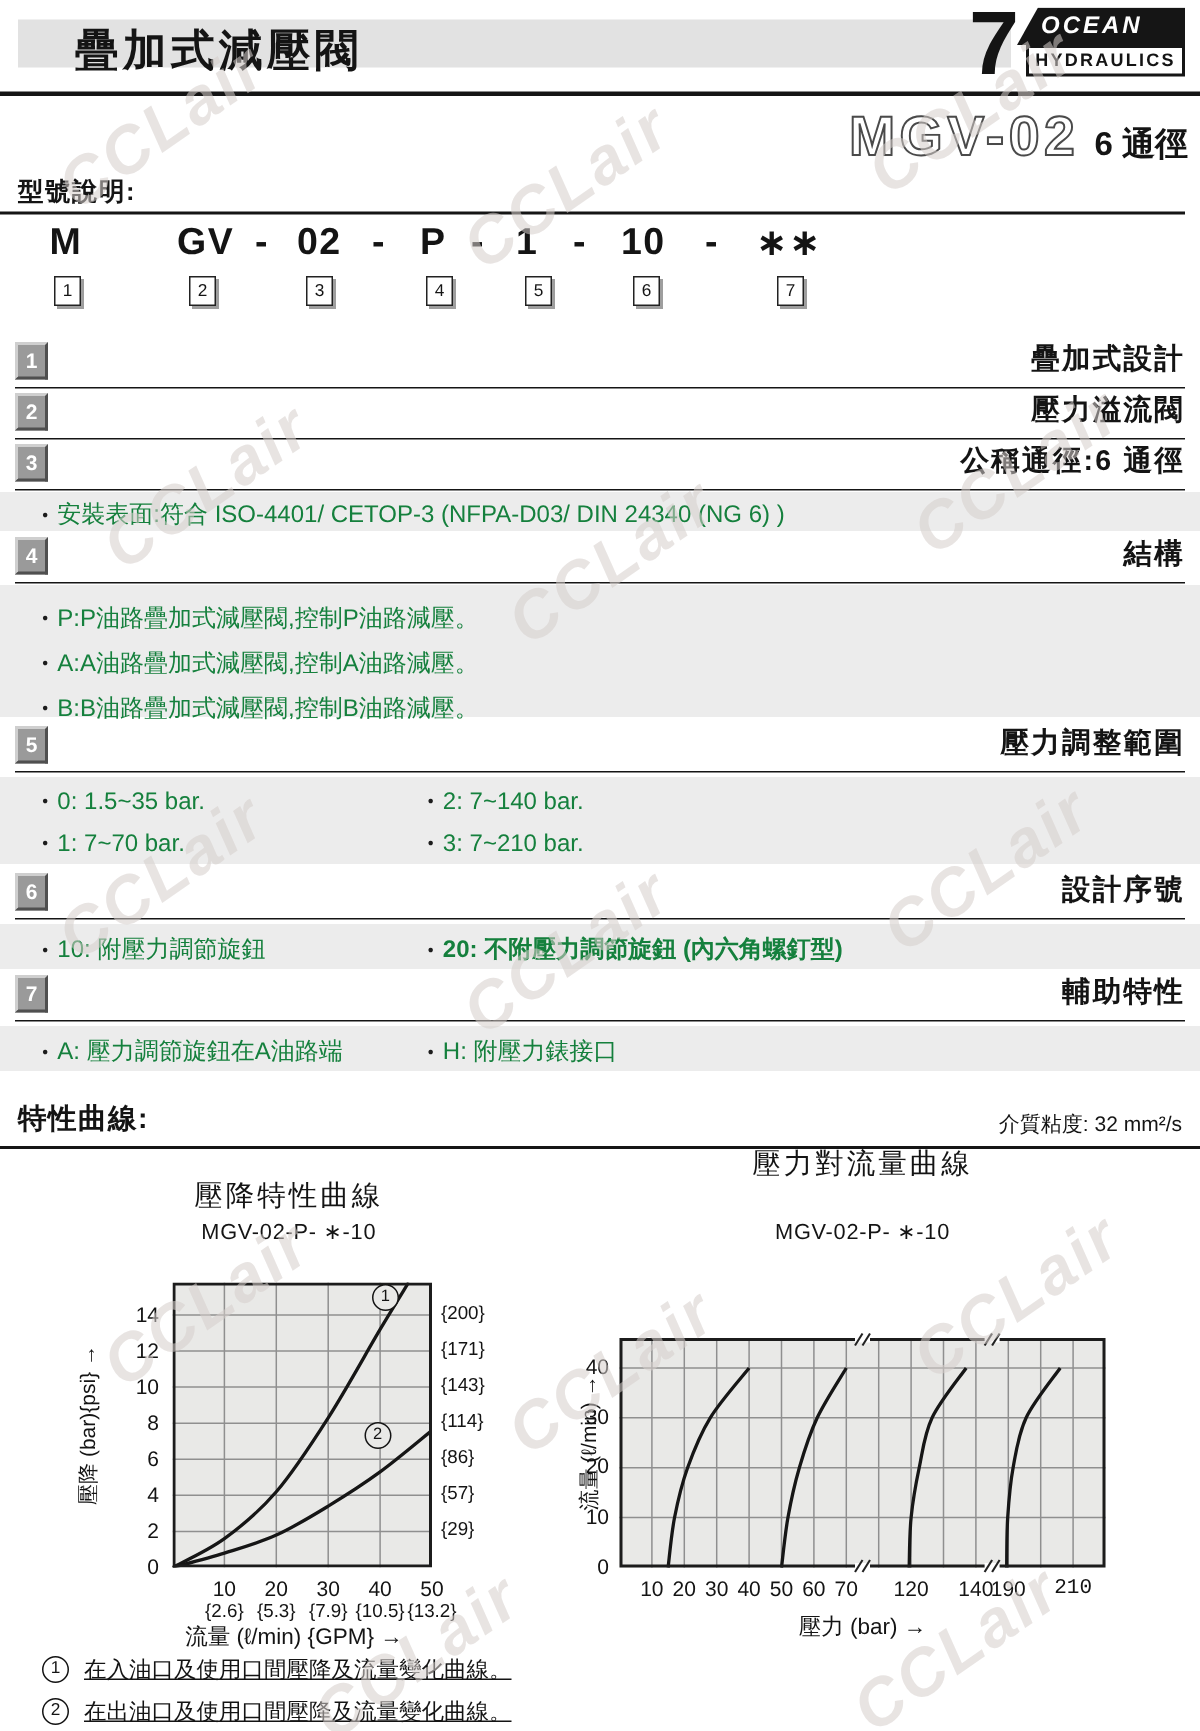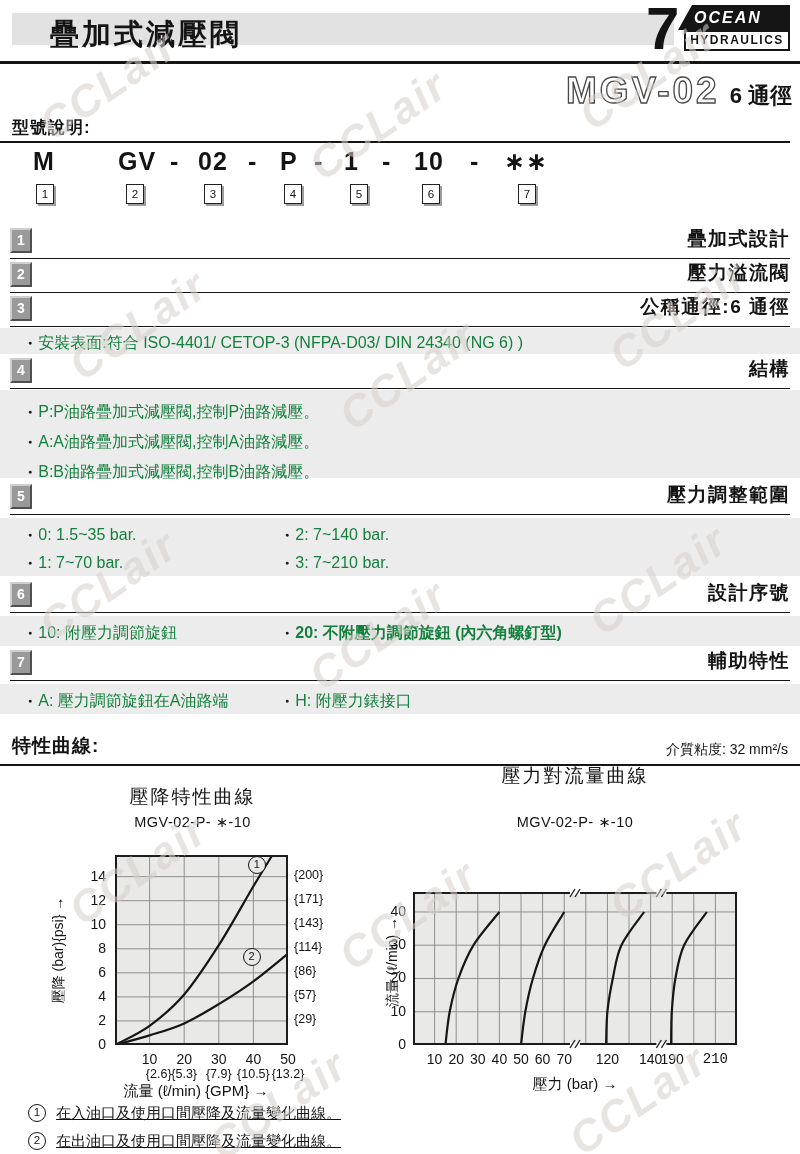--- a/index.html
+++ b/index.html
@@ -208,21 +208,21 @@
     <div class="tick tickR" style="left: 76px; top: 891.696px; width: 30px;">12</div>
     <div class="tick tickR" style="left: 76px; top: 867.646px; width: 30px;">14</div>
     <div class="tick braced" style="left: 294px; top: 1011.95px; width: 46px;">{29}</div>
     <div class="tick braced" style="left: 294px; top: 987.899px; width: 46px;">{57}</div>
     <div class="tick braced" style="left: 294px; top: 963.848px; width: 46px;">{86}</div>
     <div class="tick braced" style="left: 294px; top: 939.797px; width: 46px;">{114}</div>
     <div class="tick braced" style="left: 294px; top: 915.747px; width: 46px;">{143}</div>
     <div class="tick braced" style="left: 294px; top: 891.696px; width: 46px;">{171}</div>
     <div class="tick braced" style="left: 294px; top: 867.646px; width: 46px;">{200}</div>
     <div class="tick tickC" style="left: 129.6px; top: 1051px; width: 40px;">10</div>
-    <div class="tick tickC braced" style="left: 127.6px; top: 1067px; width: 44px; text-align: right;">{2.6}</div>
+    <div class="tick tickC braced" style="left: 127.6px; top: 1067px; width: 44px;">{2.6}</div>
     <div class="tick tickC" style="left: 164.2px; top: 1051px; width: 40px;">20</div>
     <div class="tick tickC braced" style="left: 162.2px; top: 1067px; width: 44px;">{5.3}</div>
     <div class="tick tickC" style="left: 198.8px; top: 1051px; width: 40px;">30</div>
     <div class="tick tickC braced" style="left: 196.8px; top: 1067px; width: 44px;">{7.9}</div>
     <div class="tick tickC" style="left: 233.4px; top: 1051px; width: 40px;">40</div>
     <div class="tick tickC braced" style="left: 231.4px; top: 1067px; width: 44px;">{10.5}</div>
     <div class="tick tickC" style="left: 268px; top: 1051px; width: 40px;">50</div>
     <div class="tick tickC braced" style="left: 266px; top: 1067px; width: 44px;">{13.2}</div>
     <svg width="324" height="153" viewBox="0 0 324 153" style="position: absolute; left: 413px; top: 892px; overflow: visible;">
       <rect x="0" y="0" width="324" height="153" fill="#e9e9e7"></rect>

